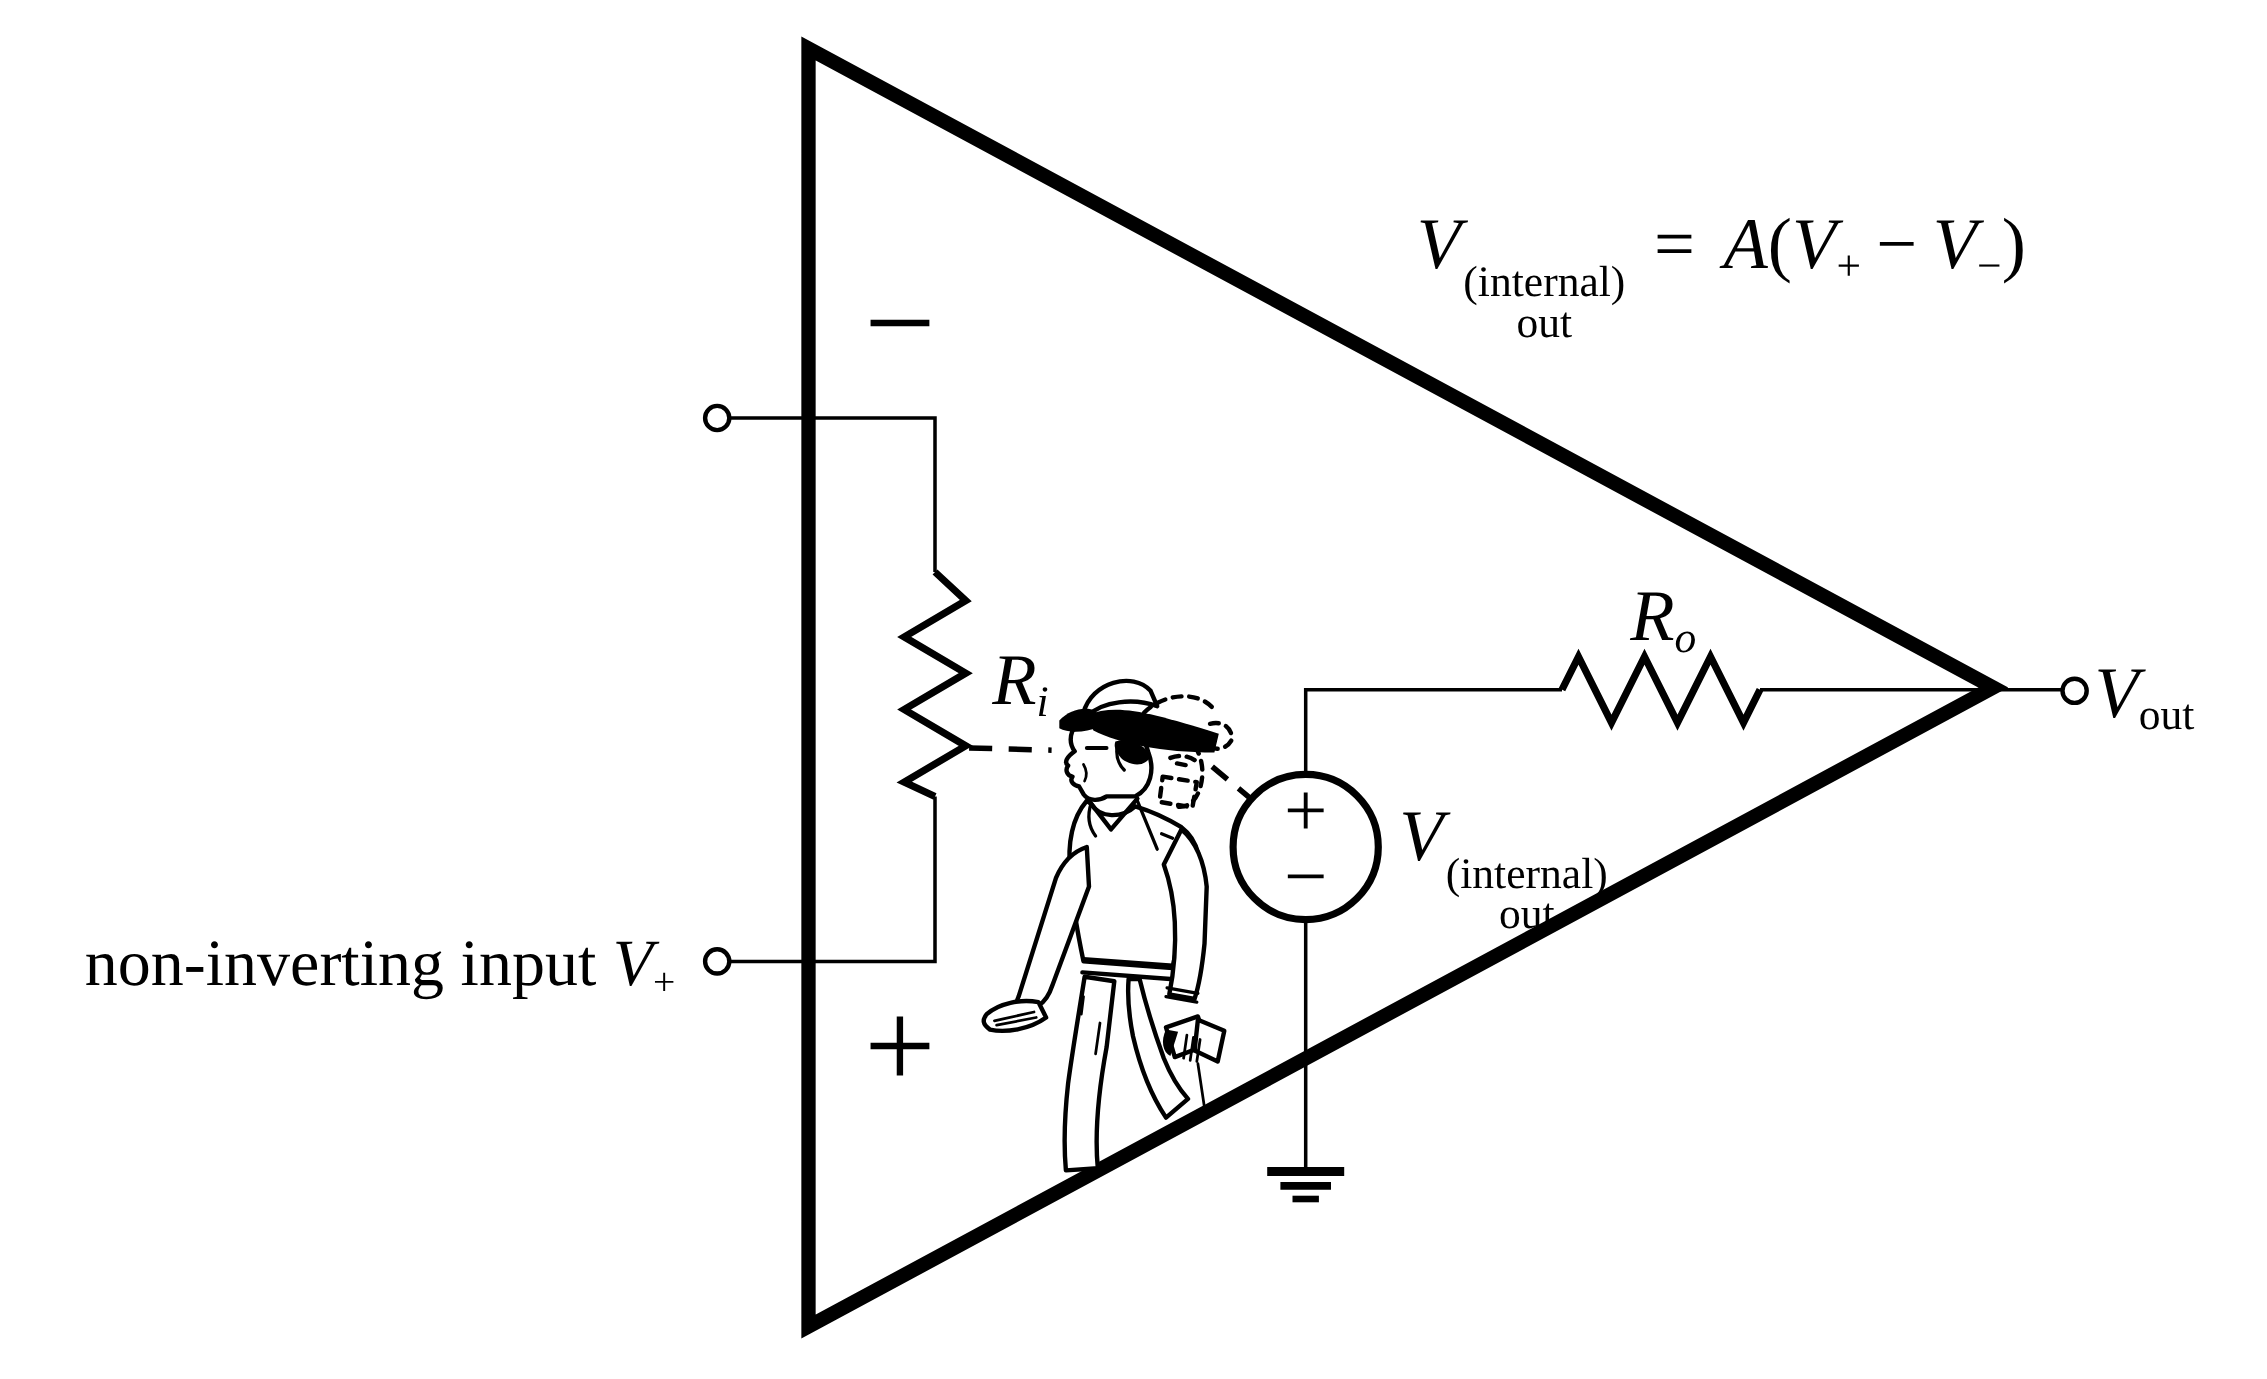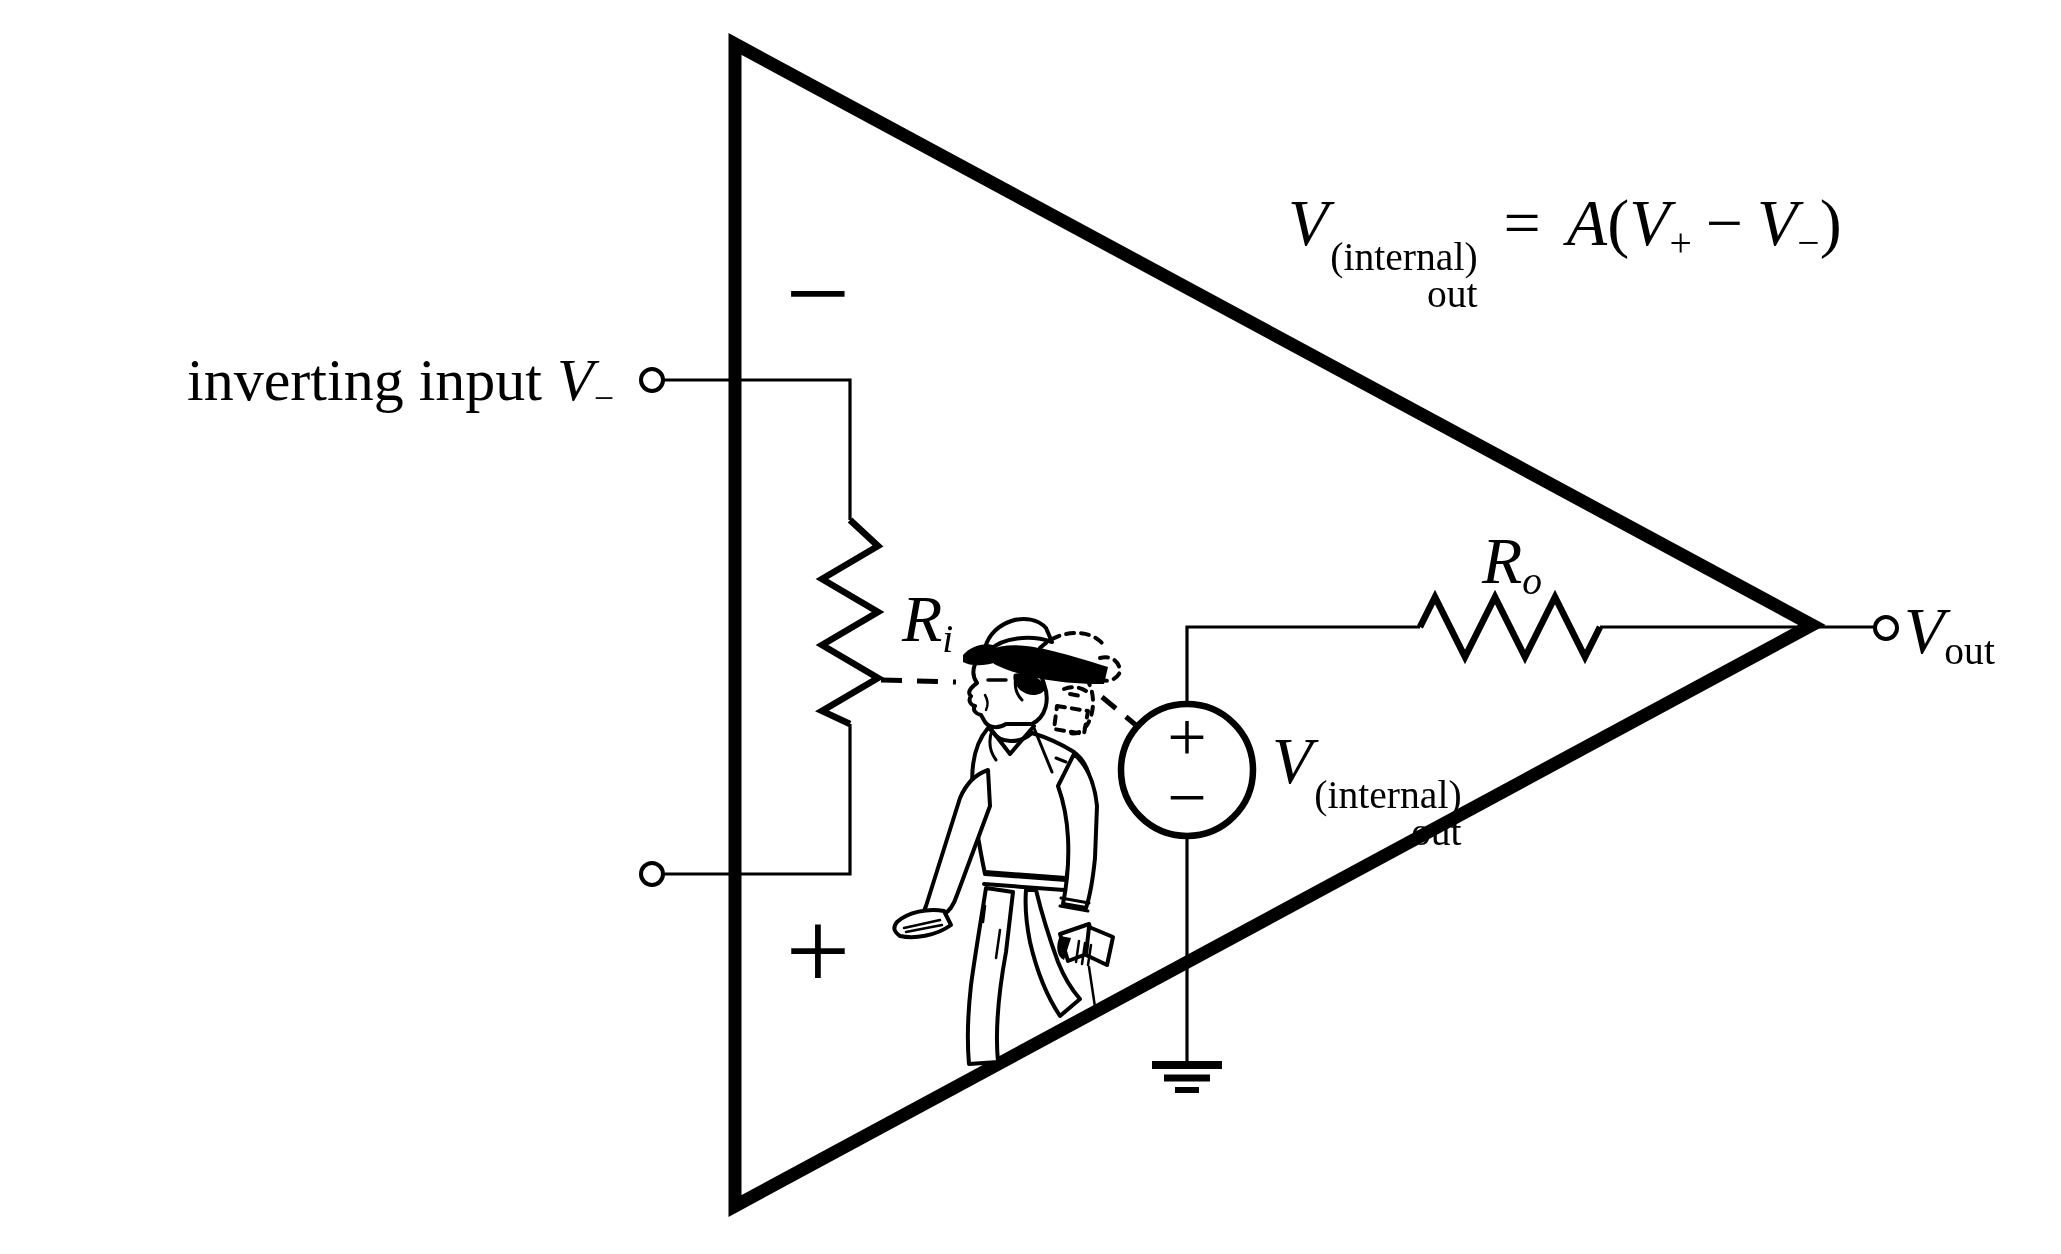--- a/index.html
+++ b/index.html
@@ -18,21 +18,21 @@
     line-height:1;
     color:#000;
   }
   .roman{font-style:normal;}
   .mathit{font-style:italic;}
   
   .vsub{font-size:0.60em;vertical-align:-0.27em;font-style:normal;}
   .isub{font-size:0.60em;vertical-align:-0.27em;font-style:italic;}
   
   .stk{
-    display:inline-flex;flex-direction:column;align-items:flex-end;
+    display:inline-flex;flex-direction:column;align-items:center;
     font-size:0.60em;line-height:0.95;font-style:normal;
     vertical-align:-0.62em;margin-left:2px;
   }
   .stk .s-sup{display:block;}
   .stk .s-sub{display:block;}
   .eqgap{display:inline-block;width:26px;}
   .opgap{display:inline-block;width:14px;}
   .marker{
     position:absolute;transform:translate(-50%,-54%);
     font-style:normal;line-height:1;
@@ -122,25 +122,25 @@
     <circle cx="1886" cy="628" r="11" fill="#fff" stroke="#000" stroke-width="4"></circle>
   </svg>
 
   <div class="lbl" style="left:1288px;top:190px;font-size:66px;">
     <span class="mathit">V</span><span class="stk">
         <span class="s-sup">(internal)</span>
         <span class="s-sub">out</span>
       </span><span class="eqgap"></span><span class="roman">=</span><span class="eqgap"></span><span class="mathit">A</span><span class="roman">(</span><span class="mathit">V</span><sub class="vsub">+</sub><span class="opgap"></span><span class="roman">−</span><span class="opgap"></span><span class="mathit">V</span><sub class="vsub">−</sub><span class="roman">)</span>
   </div>
 
-  <div class="lbl" style="right:1447px;top:350px;font-size:60px;">
-    <span class="roman">inverting input</span>
-    <span class="mathit">V</span><sub class="vsub">−</sub>
+
+  <div class="lbl" style="right:1447px;top:845px;font-size:60px;">
+    <span class="roman">non-inverting input</span>
+    <span class="mathit">V</span><sub class="vsub">+</sub>
   </div>
-
 
   <div class="marker" style="left:818px;top:298px;font-size:115px;">−</div>
   <div class="marker" style="left:818px;top:955px;font-size:115px;">+</div>
 
   <div class="lbl" style="left:902px;top:586px;font-size:66px;">
     <span class="mathit">R</span><sub class="isub">i</sub>
   </div>
 
   <div class="lbl" style="left:1482px;top:528px;font-size:66px;text-align:right;">
     <span class="mathit">R</span><sub class="isub">o</sub>

